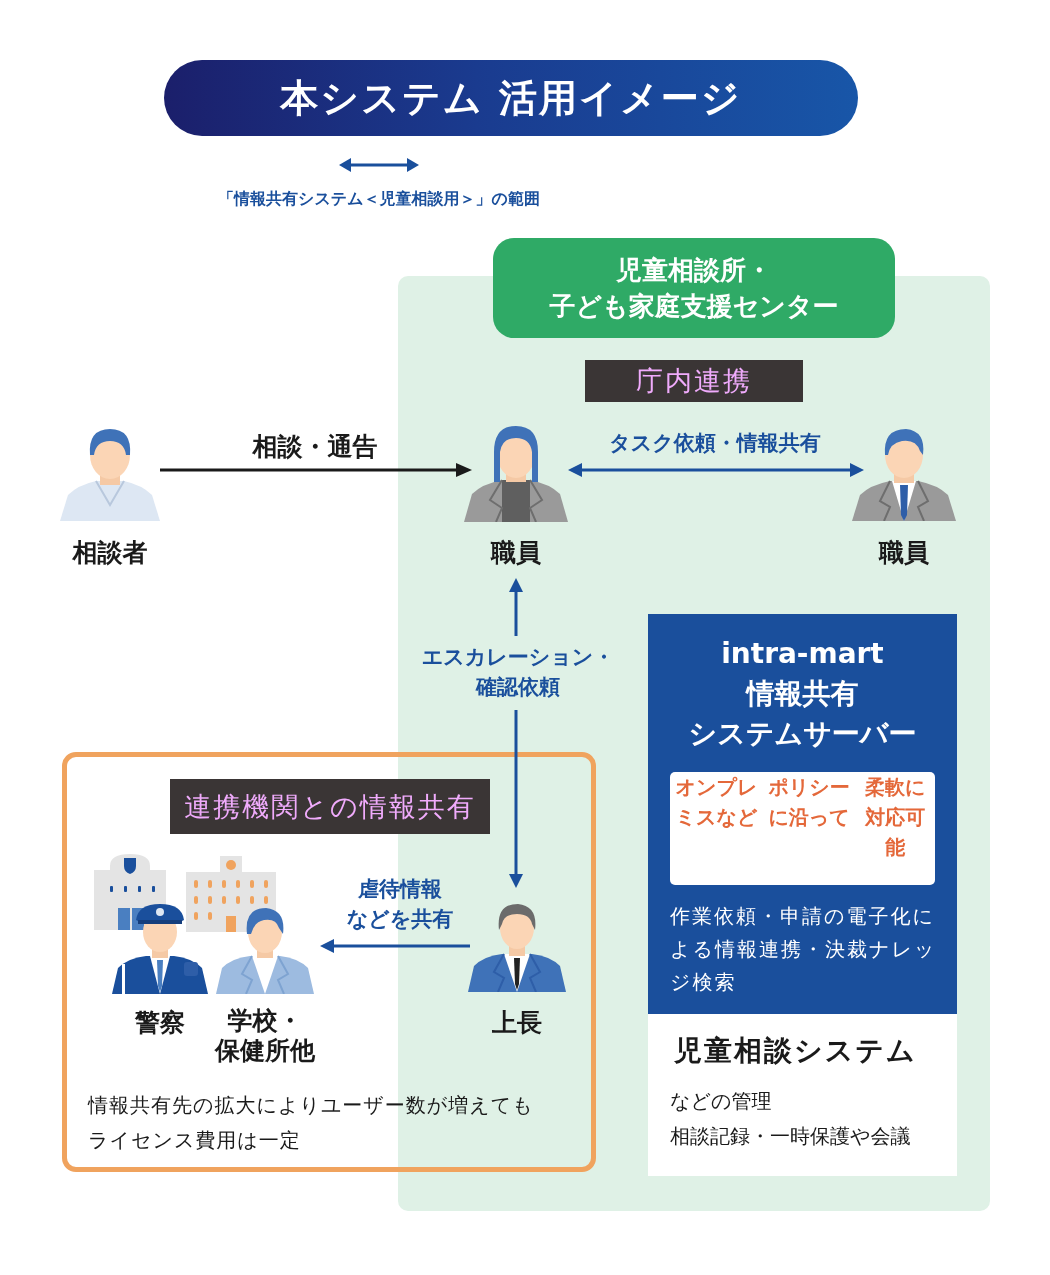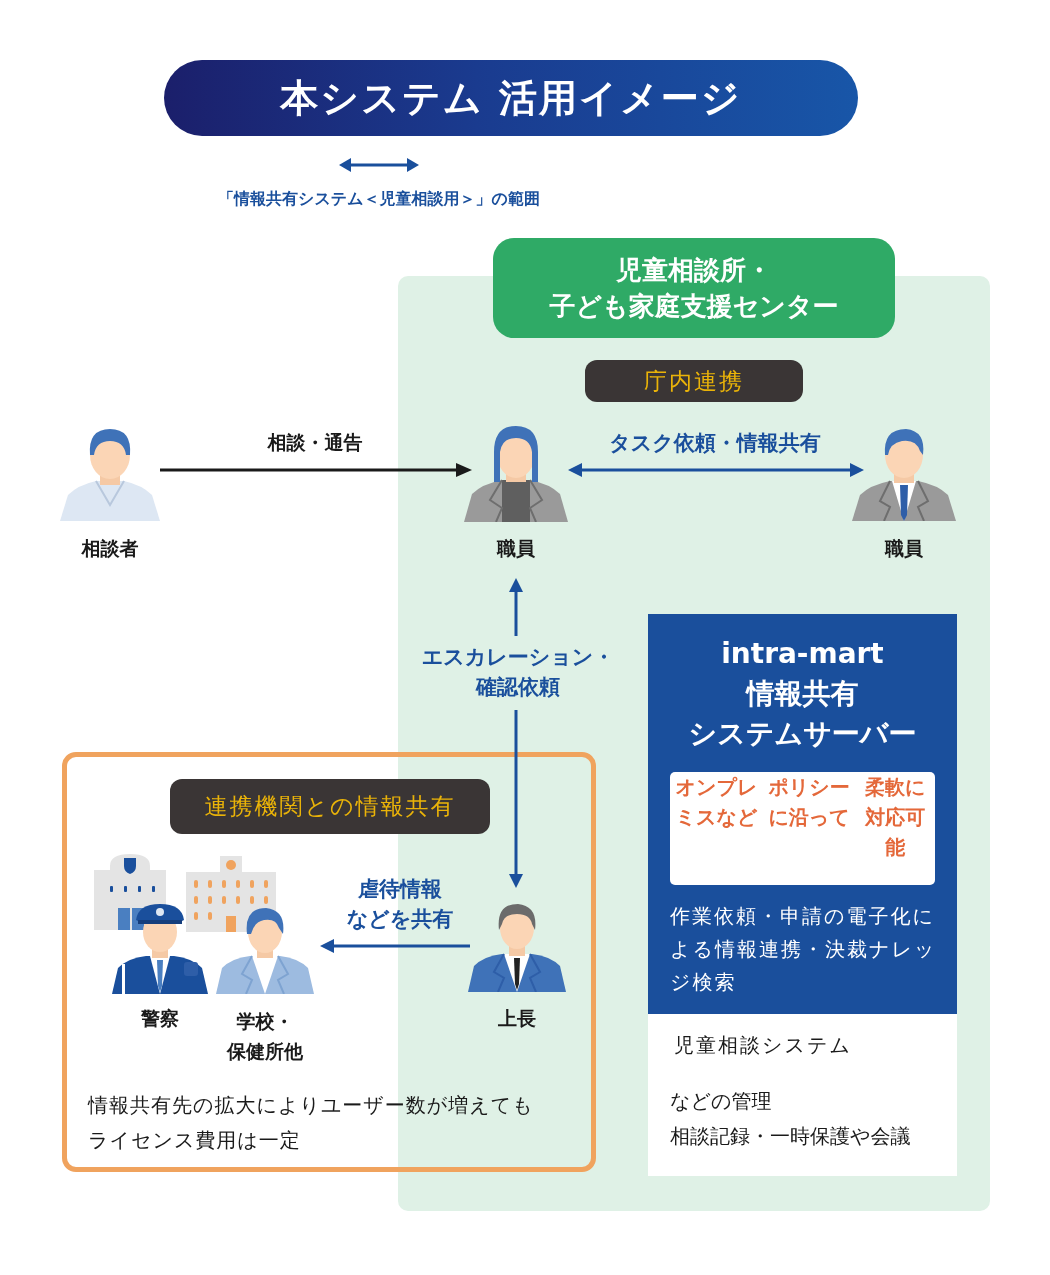--- a/index.html
+++ b/index.html
@@ -8,32 +8,32 @@
   .abs { position:absolute; }
   .title-pill { left:164px; top:60px; width:694px; height:76px; border-radius:38px;
     background:linear-gradient(90deg,#1b1f6b 0%,#1a3b8f 45%,#1856a8 100%);
     color:#fff; font-size:38px; font-weight:bold; display:flex; align-items:center; justify-content:center; letter-spacing:2px; }
   .legend { left:218px; top:155px; height:34px; display:flex; align-items:center; gap:14px;
     color:#1a4f9c; font-size:16px; font-weight:bold;flex-direction:column; }
   .center-bg { left:398px; top:276px; width:592px; height:935px; background:#dff1e6; border-radius:10px; }
   .green-head { left:493px; top:238px; width:402px; height:100px; background:#2faa66; border-radius:21px;
     color:#fff; font-size:26px; font-weight:bold; text-align:center; line-height:36px;
     display:flex; flex-direction:column; justify-content:center; }
-  .dark-label { background:#3a3535; color:#eab308; font-size:23px; display:flex; align-items:center; justify-content:center; letter-spacing:2px;border-radius:12px; }
-  .lbl-black { font-size:19px; font-weight:bold; color:#1a1a1a; text-align:center; }
+  .dark-label { background:#3a3535; color:#f0abfc; font-size:27px; display:flex; align-items:center; justify-content:center; letter-spacing:2px; }
+  .lbl-black { font-size:25px; font-weight:bold; color:#1a1a1a; text-align:center; }
   .lbl-blue { font-size:21px; font-weight:bold; color:#1a4f9c; text-align:center; line-height:30px; }
   .orange-box { left:62px; top:752px; width:534px; height:420px; border:5px solid #f0a35e; border-radius:14px; box-sizing:border-box; }
   .server { left:648px; top:614px; width:309px; height:400px; background:#1a4f9c; color:#fff; }
   .server-title { position:absolute; left:0; right:0; top:20px; text-align:center; font-size:28px; font-weight:bold; line-height:40px; }
   .server-note { position:absolute; left:22px; top:158px; width:265px; height:113px; background:#fff; border-radius:5px;
     color:#e4683a; font-size:20px; font-weight:bold; text-align:center; line-height:30px;
     display:flex; justify-content:center; }
   .server-desc { position:absolute; left:22px; top:286px; width:270px; font-size:20px; line-height:33px; letter-spacing:2px; }
   .jido { left:648px; top:1014px; width:309px; height:162px; background:#fff; }
-  .jido-title { position:absolute; left:26px; top:18px; font-size:20px; font-weight:normal; letter-spacing:2px; }
+  .jido-title { position:absolute; left:26px; top:18px; font-size:28px; font-weight:bold; letter-spacing:2px; }
   .jido-desc { position:absolute; left:22px; top:70px; width:280px; font-size:20px; line-height:35px; }
   .body-text { left:88px; top:1088px; width:500px; font-size:20px; line-height:35px; letter-spacing:1px; }
   svg { display:block; }
 </style>
 </head>
 <body>
 
 <div class="abs title-pill">本システム 活用イメージ</div>
 
 <div class="abs legend">

